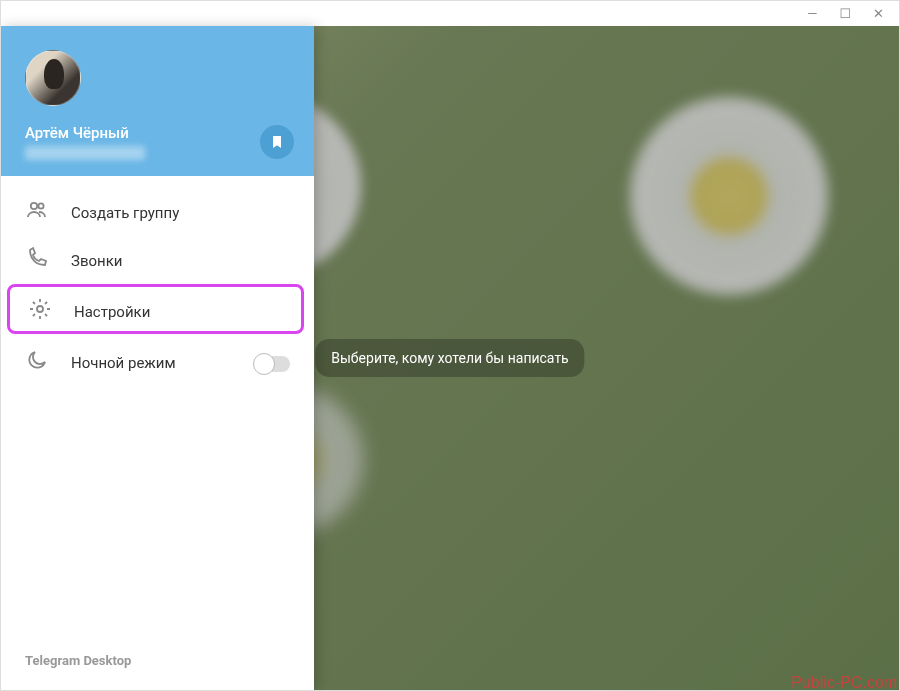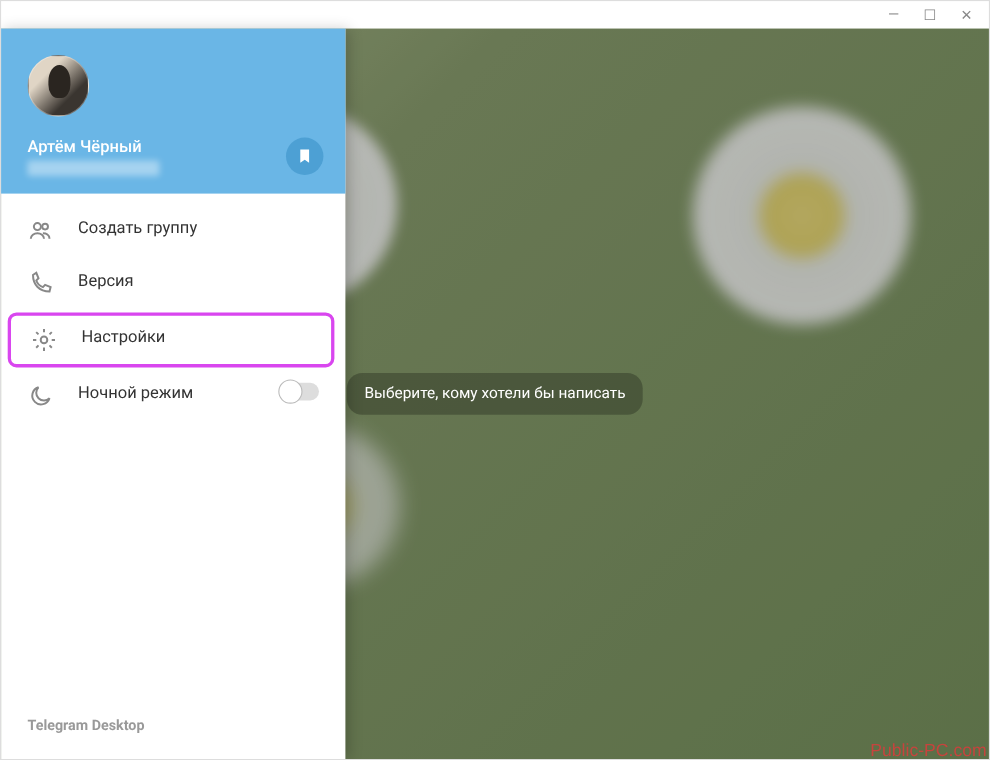--- a/index.html
+++ b/index.html
@@ -18,21 +18,21 @@
     .drawer { position: absolute; top: 25px; left: 0; width: 313px; bottom: 0; background: #fff; z-index: 5; box-shadow: 3px 0 12px rgba(0,0,0,0.2); display: flex; flex-direction: column; }
     .drawer-header { background: #6ab6e6; padding: 24px 20px 16px 24px; color: #fff; }
     .avatar { width: 56px; height: 56px; border-radius: 50%; background: linear-gradient(135deg, #e0d5c5 30%, #3a3530 70%); margin-bottom: 18px; border: 1px solid rgba(255,255,255,0.3); overflow: hidden; position: relative; }
     .avatar::after { content:''; position:absolute; top:8px; left:18px; width:20px; height:30px; background:#2a2520; border-radius:50% 50% 40% 40%; }
     .name-row { display: flex; justify-content: space-between; align-items: center; }
     .username { font-size: 15px; font-weight: 500; }
     .phone-blur { margin-top: 4px; width: 120px; height: 14px; background: rgba(255,255,255,0.4); filter: blur(3px); border-radius: 2px; }
     .bookmark-btn { width: 34px; height: 34px; border-radius: 50%; background: #4da0d4; display: flex; align-items: center; justify-content: center; cursor: pointer; }
     .bookmark-btn svg { width: 16px; height: 16px; fill: #fff; }
     .menu { padding-top: 10px; flex: 1; }
-    .menu-item { display: flex; align-items: flex-start; gap: 22px; padding: 12px 24px; cursor: pointer; font-size: 15px; color: #333; }
+    .menu-item { display: flex; align-items: flex-end; gap: 22px; padding: 12px 24px; cursor: pointer; font-size: 15px; color: #333; }
     .menu-item svg { width: 24px; height: 24px; stroke: #888; fill: none; stroke-width: 1.8; flex-shrink: 0; }
     .menu-item.highlight { border: 3px solid #d946ef; border-radius: 8px; margin: 2px 10px 2px 6px; padding: 10px 14px 10px 18px; }
     .toggle { margin-left: auto; width: 36px; height: 16px; background: #ddd; border-radius: 10px; position: relative; }
     .toggle::after { content: ''; position: absolute; left: -1px; top: -3px; width: 20px; height: 20px; background: #fff; border: 1.5px solid #bbb; border-radius: 50%; }
     .footer { padding: 14px 24px 20px; color: #999; font-size: 13px; line-height: 1.5; font-weight: bold; }
     .footer .link { cursor: pointer; }
     .watermark { position: absolute; bottom: -2px; right: 2px; color: rgba(216,60,60,0.85); font-size: 16px; z-index: 20; font-family: Arial, sans-serif; }
   </style>
 </head>
 <body>
@@ -75,21 +75,21 @@
               <circle cx="9" cy="8" r="3.2"></circle>
               <circle cx="16" cy="8" r="2.6"></circle>
               <path d="M3 19c0-3 3-5 6-5s6 2 6 5M14 14c3 0 6 1.5 6 5"></path>
             </svg>
           <span>Создать группу</span>
         </div>
         <div class="menu-item">
           <svg viewBox="0 0 24 24">
               <path d="M5 4c0 9 6 15 15 15l1-4-5-2-2 2c-3-1-5-3-6-6l2-2-2-5-3 2z"></path>
             </svg>
-          <span>Версия</span>
+          <span>Звонки</span>
         </div>
         <div class="menu-item highlight">
           <svg viewBox="0 0 24 24">
               <circle cx="12" cy="12" r="3"></circle>
               <path d="M12 2v3M12 19v3M4.9 4.9l2.1 2.1M17 17l2.1 2.1M2 12h3M19 12h3M4.9 19.1L7 17M17 7l2.1-2.1"></path>
             </svg>
           <span>Настройки</span>
         </div>
         <div class="menu-item">
           <svg viewBox="0 0 24 24">

